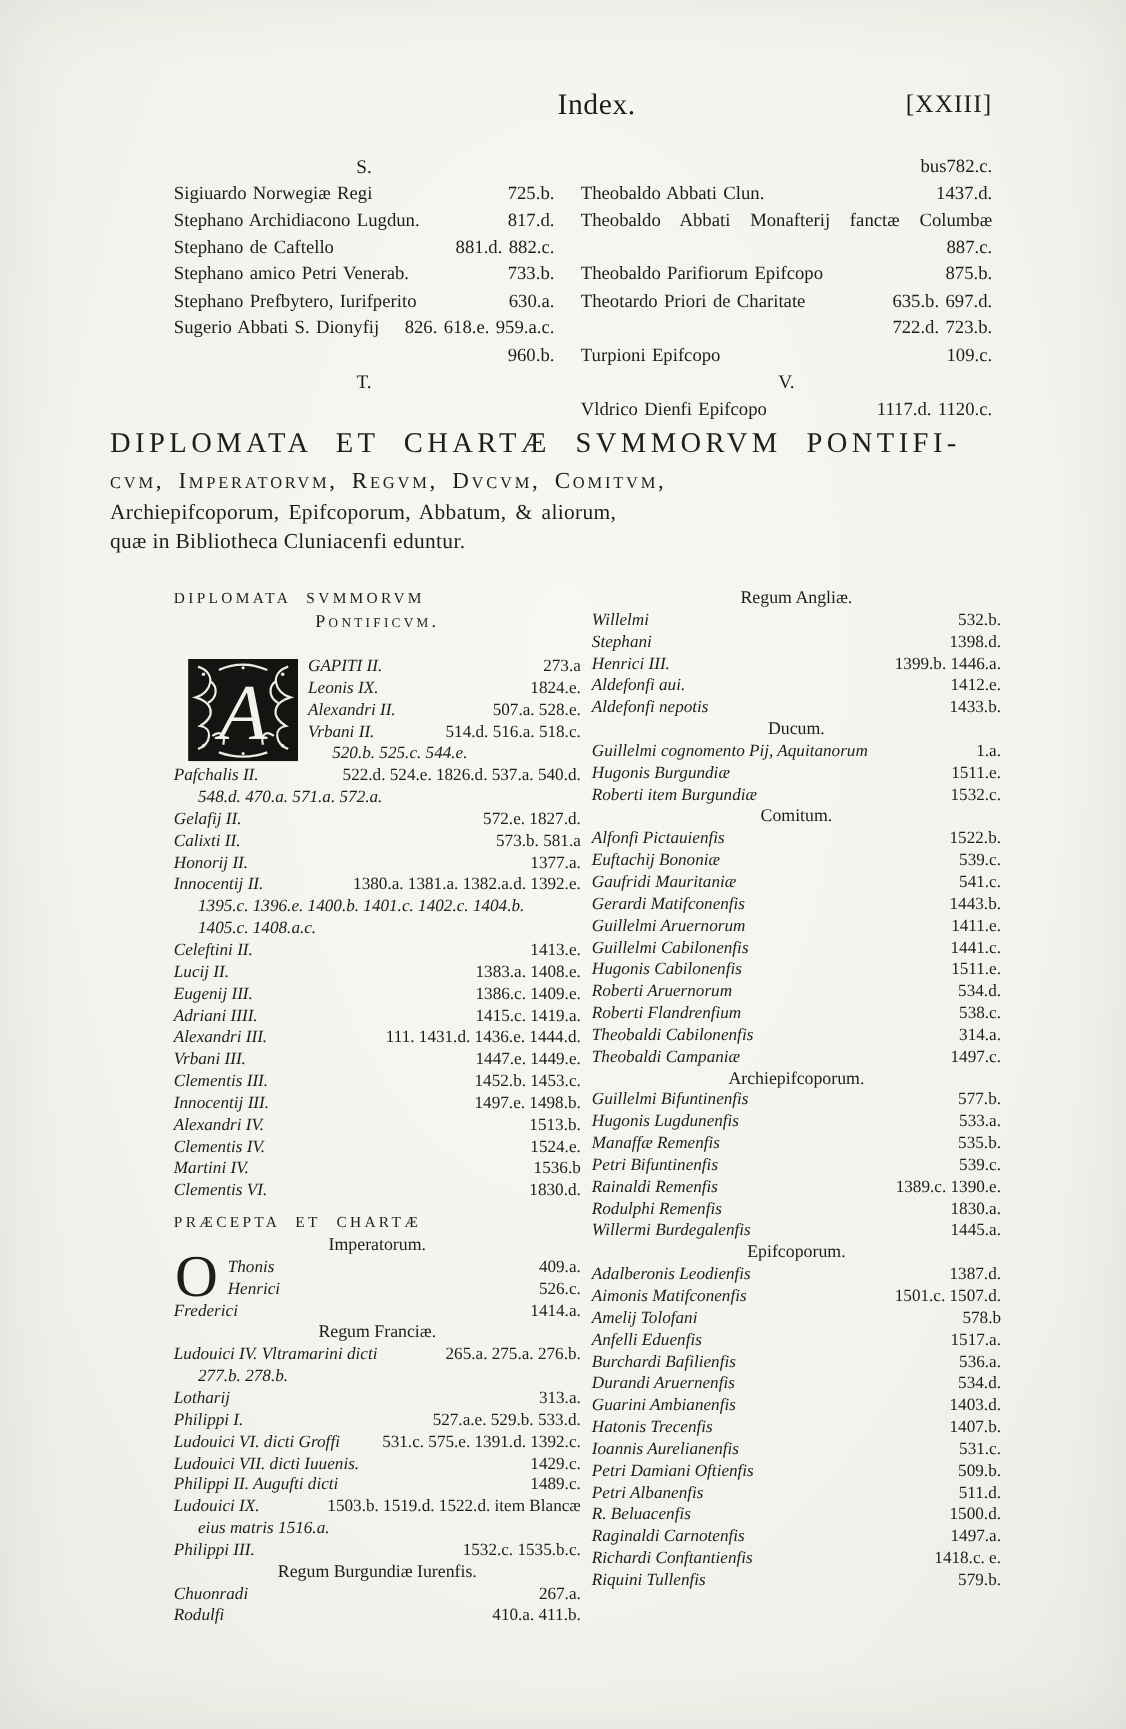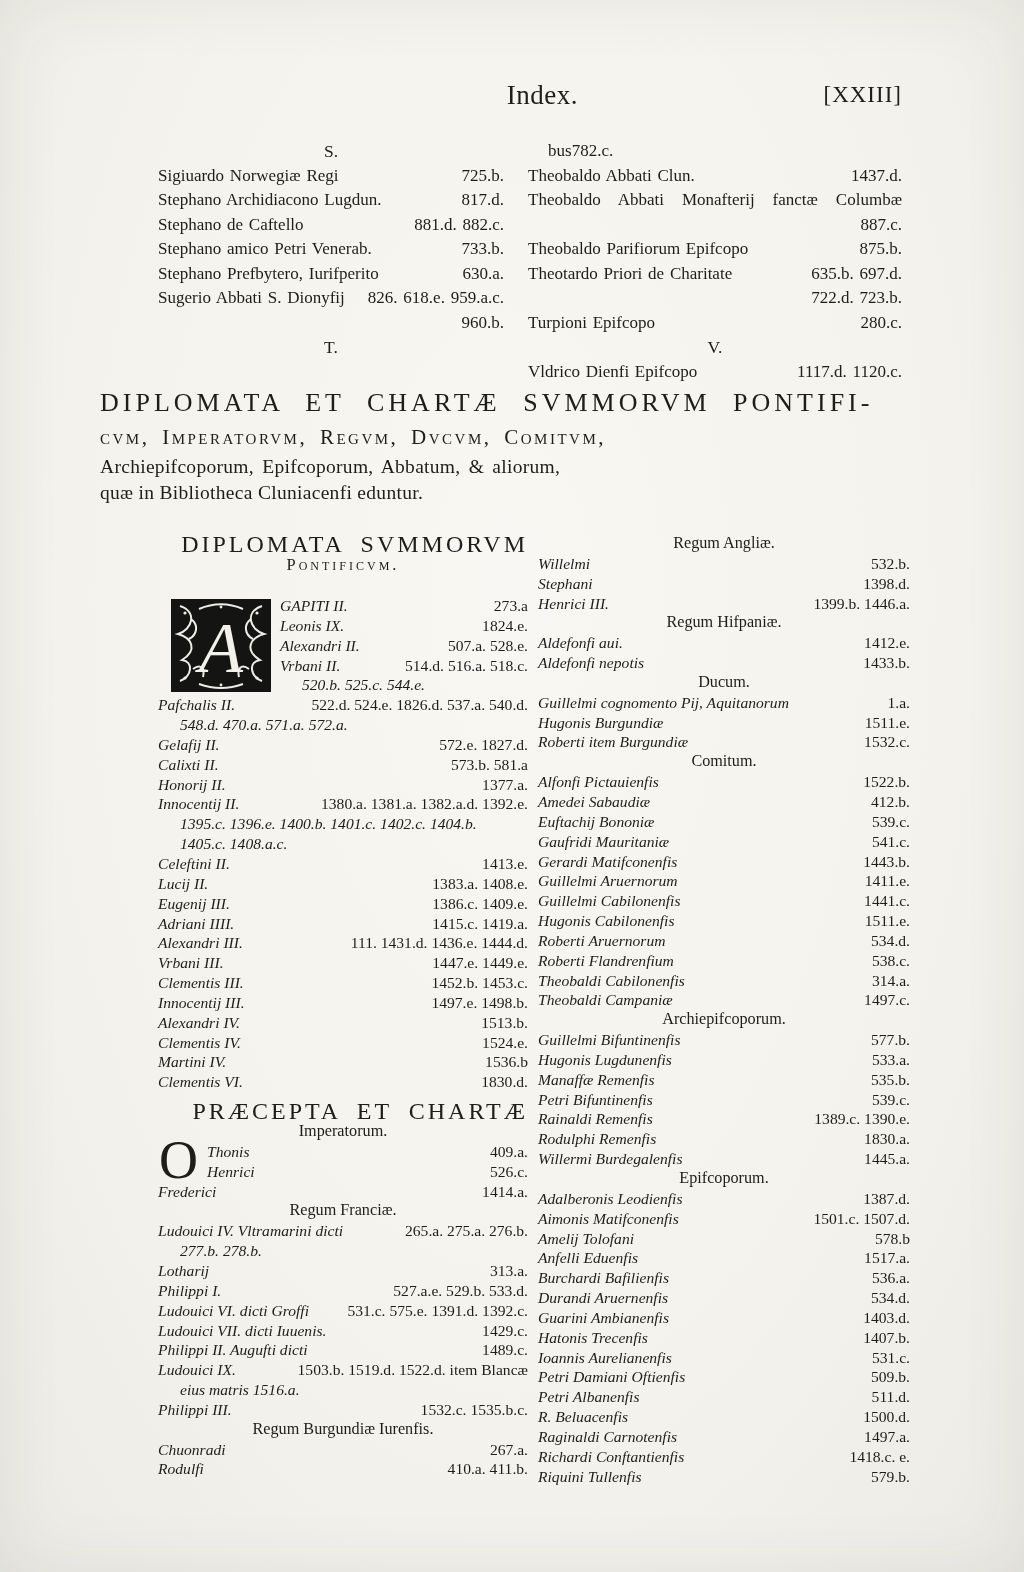--- a/index.html
+++ b/index.html
@@ -18,38 +18,38 @@
   
   .top-index{position:absolute;top:139px;left:158px;display:flex;gap:24px;
     font-size:17px;word-spacing:1.5px;}
   .ti-col{display:flex;flex-direction:column;}
   .ti-left{width:346px;}
   .ti-right{width:374px;}
   .top-index .line{line-height:24.5px;height:24.5px;display:flex;justify-content:space-between;}
   .top-index .line.full{display:block;text-align:justify;text-align-last:justify;}
   .top-index .letterhead{display:block;text-align:center;font-size:17.5px;}
   .top-index .cont{justify-content:flex-end;padding-left:22px;}
-  .top-index .entry.cont{justify-content:flex-start;padding-left:20px;}
+  .top-index .entry.cont{justify-content:flex-end;padding-left:20px;}
   .refs{white-space:nowrap;text-align:right;}
   .name{white-space:nowrap;}
   
   .main-heading{position:absolute;top:388px;left:100px;width:824px;text-align:left;}
   .mh1{font-size:26px;letter-spacing:4px;word-spacing:12px;}
   .mh2{font-size:21px;font-variant:small-caps;letter-spacing:2.5px;word-spacing:5px;margin-top:7px;}
   .mh3{font-size:19.5px;letter-spacing:0.3px;word-spacing:3px;margin-top:6px;}
   .mh4{font-size:19.5px;letter-spacing:0.3px;margin-top:4px;}
   
   .catalog{position:absolute;top:534px;left:158px;display:flex;gap:10px;
     font-size:15.6px;font-style:italic;}
   .cat-left{width:370px;}
   .cat-right{width:372px;}
   .catalog .line{line-height:19.85px;height:19.85px;display:flex;justify-content:space-between;}
   .catalog .cont{justify-content:flex-start;padding-left:22px;}
   .catalog .refs{font-style:normal;}
-  .catalog .chead1{font-style:normal;text-align:right;font-size:24px;
+  .catalog .chead1{font-style:normal;text-align:left;font-size:14px;
     letter-spacing:3px;word-spacing:8px;line-height:21px;}
   .catalog .chead1.gap-top{margin-top:9px;}
   .catalog .chead2{font-style:normal;text-align:center;font-size:16.5px;
     font-variant:small-caps;letter-spacing:3px;line-height:20px;margin-bottom:21px;}
   .catalog .shead{font-style:normal;text-align:center;font-size:16.2px;line-height:19.85px;height:19.85px;}
   
   .ini-block{overflow:hidden;}
   .iniA-svg{float:left;margin:3px 9px 0 13px;}
   .bigO{float:left;font-style:normal;font-size:54px;line-height:37px;width:48px;
     margin-left:1px;text-align:left;}
@@ -112,21 +112,21 @@
         </div>
         <div class="line entry">
           <span class="name">Theotardo Priori de Charitate</span>
           <span class="refs">635.b. 697.d.</span>
         </div>
         <div class="line cont">
           <span class="refs-cont">722.d. 723.b.</span>
         </div>
         <div class="line entry">
           <span class="name">Turpioni Epifcopo</span>
-          <span class="refs">280.c.</span>
+          <span class="refs">109.c.</span>
         </div>
         <div class="line letterhead">V.</div>
         <div class="line entry">
           <span class="name">Vldrico Dienfi Epifcopo</span>
           <span class="refs">1117.d. 1120.c.</span>
         </div>
       </div>
   </div>
 
   <div class="main-heading">
@@ -333,21 +333,20 @@
           <span class="refs">532.b.</span>
         </div>
         <div class="line entry">
           <span class="name">Stephani</span>
           <span class="refs">1398.d.</span>
         </div>
         <div class="line entry">
           <span class="name">Henrici III.</span>
           <span class="refs">1399.b. 1446.a.</span>
         </div>
-        <div class="shead">Regum Hifpaniæ.</div>
         <div class="line entry">
           <span class="name">Aldefonfi aui.</span>
           <span class="refs">1412.e.</span>
         </div>
         <div class="line entry">
           <span class="name">Aldefonfi nepotis</span>
           <span class="refs">1433.b.</span>
         </div>
         <div class="shead">Ducum.</div>
         <div class="line entry">
@@ -359,24 +358,20 @@
           <span class="refs">1511.e.</span>
         </div>
         <div class="line entry">
           <span class="name">Roberti item Burgundiæ</span>
           <span class="refs">1532.c.</span>
         </div>
         <div class="shead">Comitum.</div>
         <div class="line entry">
           <span class="name">Alfonfi Pictauienfis</span>
           <span class="refs">1522.b.</span>
-        </div>
-        <div class="line entry">
-          <span class="name">Amedei Sabaudiæ</span>
-          <span class="refs">412.b.</span>
         </div>
         <div class="line entry">
           <span class="name">Euftachij Bononiæ</span>
           <span class="refs">539.c.</span>
         </div>
         <div class="line entry">
           <span class="name">Gaufridi Mauritaniæ</span>
           <span class="refs">541.c.</span>
         </div>
         <div class="line entry">

